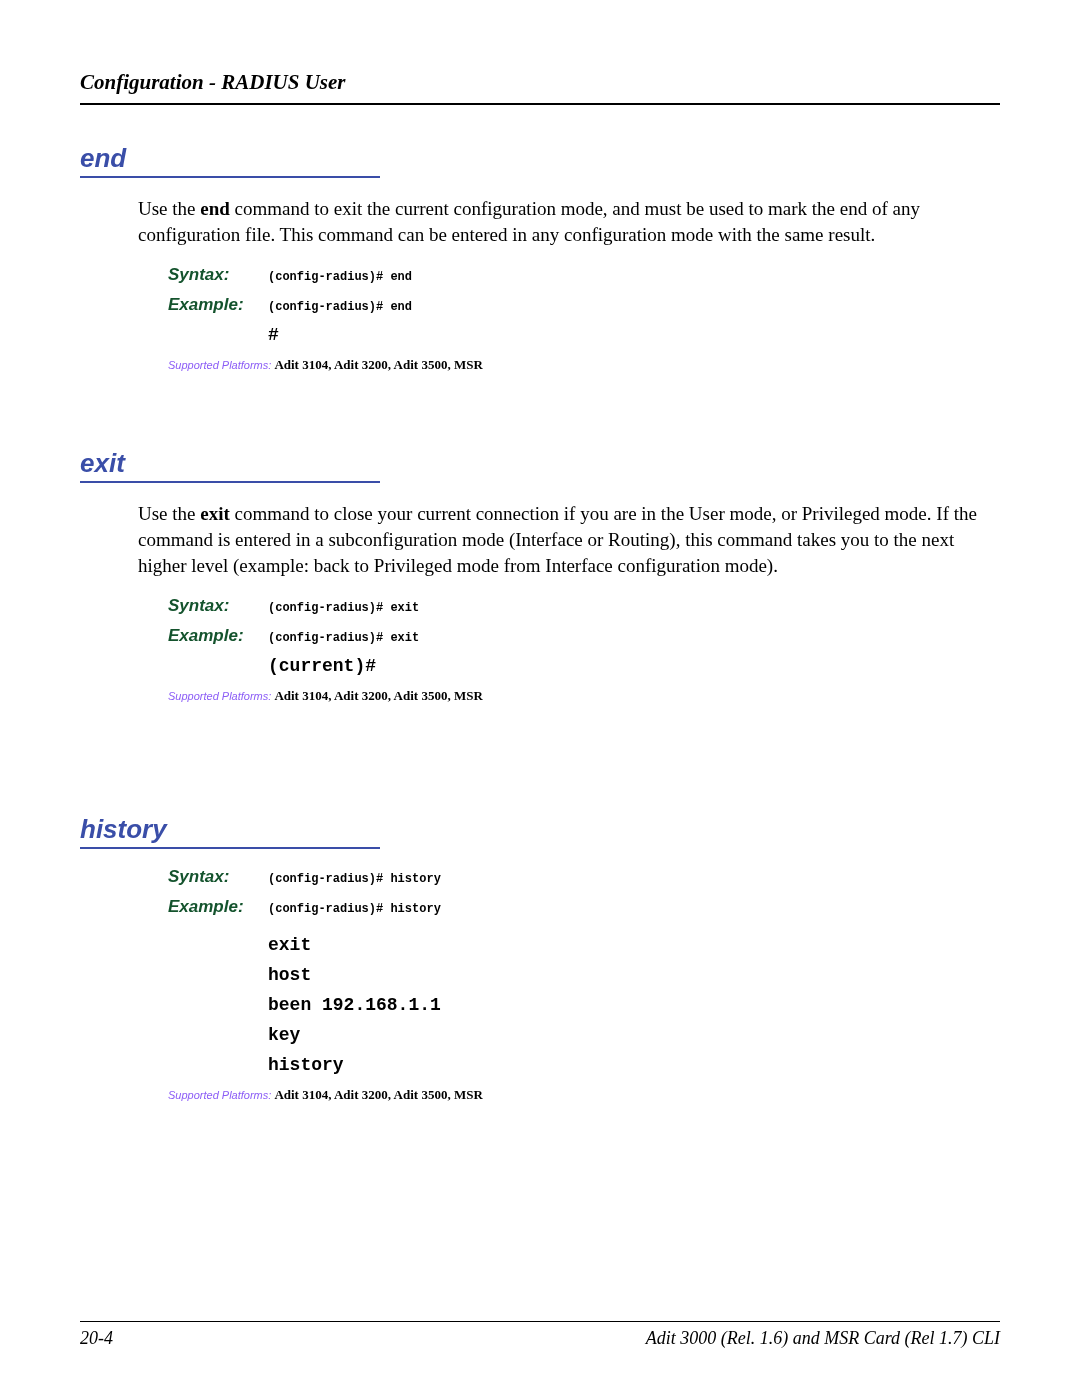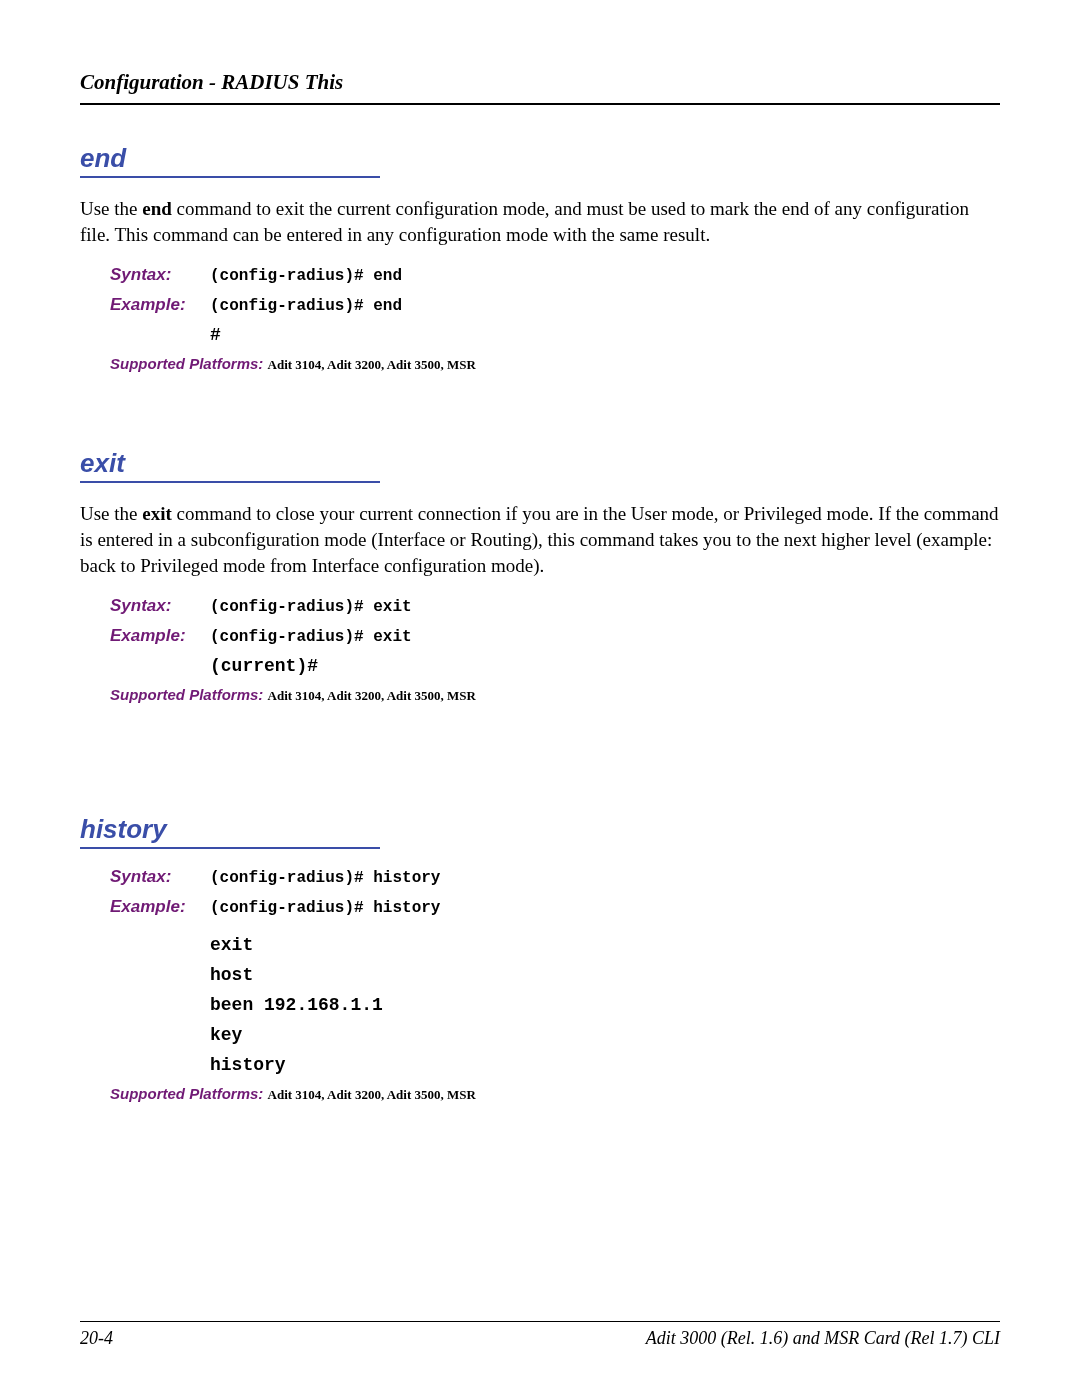--- a/index.html
+++ b/index.html
@@ -42,68 +42,69 @@
       padding-bottom: 2px;
       display: inline-block;
     }
     .section-rule {
       border: none;
       border-top: 2px solid #3a4ea8;
       width: 300px;
       margin: 0;
     }
     .section-body {
+      margin-left: 58px;
       margin-top: 18px;
     }
     .description {
       font-size: 19px;
       line-height: 1.35;
       margin: 0 0 18px 0;
     }
     .code-block {
       margin-left: 30px;
     }
     .code-row {
       display: flex;
       align-items: baseline;
       margin-bottom: 10px;
     }
     .label {
-      color: #701a75;
+      color: #14532d;
       font-family: Arial, Helvetica, sans-serif;
       font-weight: bold;
       font-style: italic;
       font-size: 17px;
       width: 100px;
       flex-shrink: 0;
     }
     .code {
       font-family: 'Courier New', Courier, monospace;
       font-weight: bold;
-      font-size: 16px;
+      font-size: 12px;
       white-space: pre;
     }
     .code-continue {
       margin-left: 100px;
       font-family: 'Courier New', Courier, monospace;
       font-weight: bold;
       font-size: 18px;
       white-space: pre;
       margin-bottom: 10px;
     }
     .platforms-row {
       margin-left: 30px;
       margin-top: 10px;
     }
     .platforms-label {
-      color: #701a75;
+      color: #8b5cf6;
       font-family: Arial, Helvetica, sans-serif;
-      font-weight: bold;
-      font-style: italic;
-      font-size: 15px;
+      font-weight: normal;
+      font-style: italic;
+      font-size: 11px;
     }
     .platforms-value {
       font-family: 'Times New Roman', Times, serif;
       font-weight: bold;
       font-size: 13px;
     }
     .footer {
       position: absolute;
       bottom: 48px;
       left: 80px;
@@ -125,21 +126,21 @@
     }
     .section-spacing-xlarge {
       margin-top: 110px;
     }
   </style>
 </head>
 <body>
 
 <div class="page">
 
-  <div class="header-title">Configuration - RADIUS This</div>
+  <div class="header-title">Configuration - RADIUS User</div>
   <hr class="header-rule">
 
   <div class="section">
     <div class="section-title">end</div>
     <hr class="section-rule">
     <div class="section-body">
       <p class="description">
         <span>Use the </span><b>end</b><span> command to exit the current configuration mode, and must be used to mark the end of any configuration file.  This command can be entered in any configuration mode with the same result.</span>
       </p>
       <div class="code-block">

